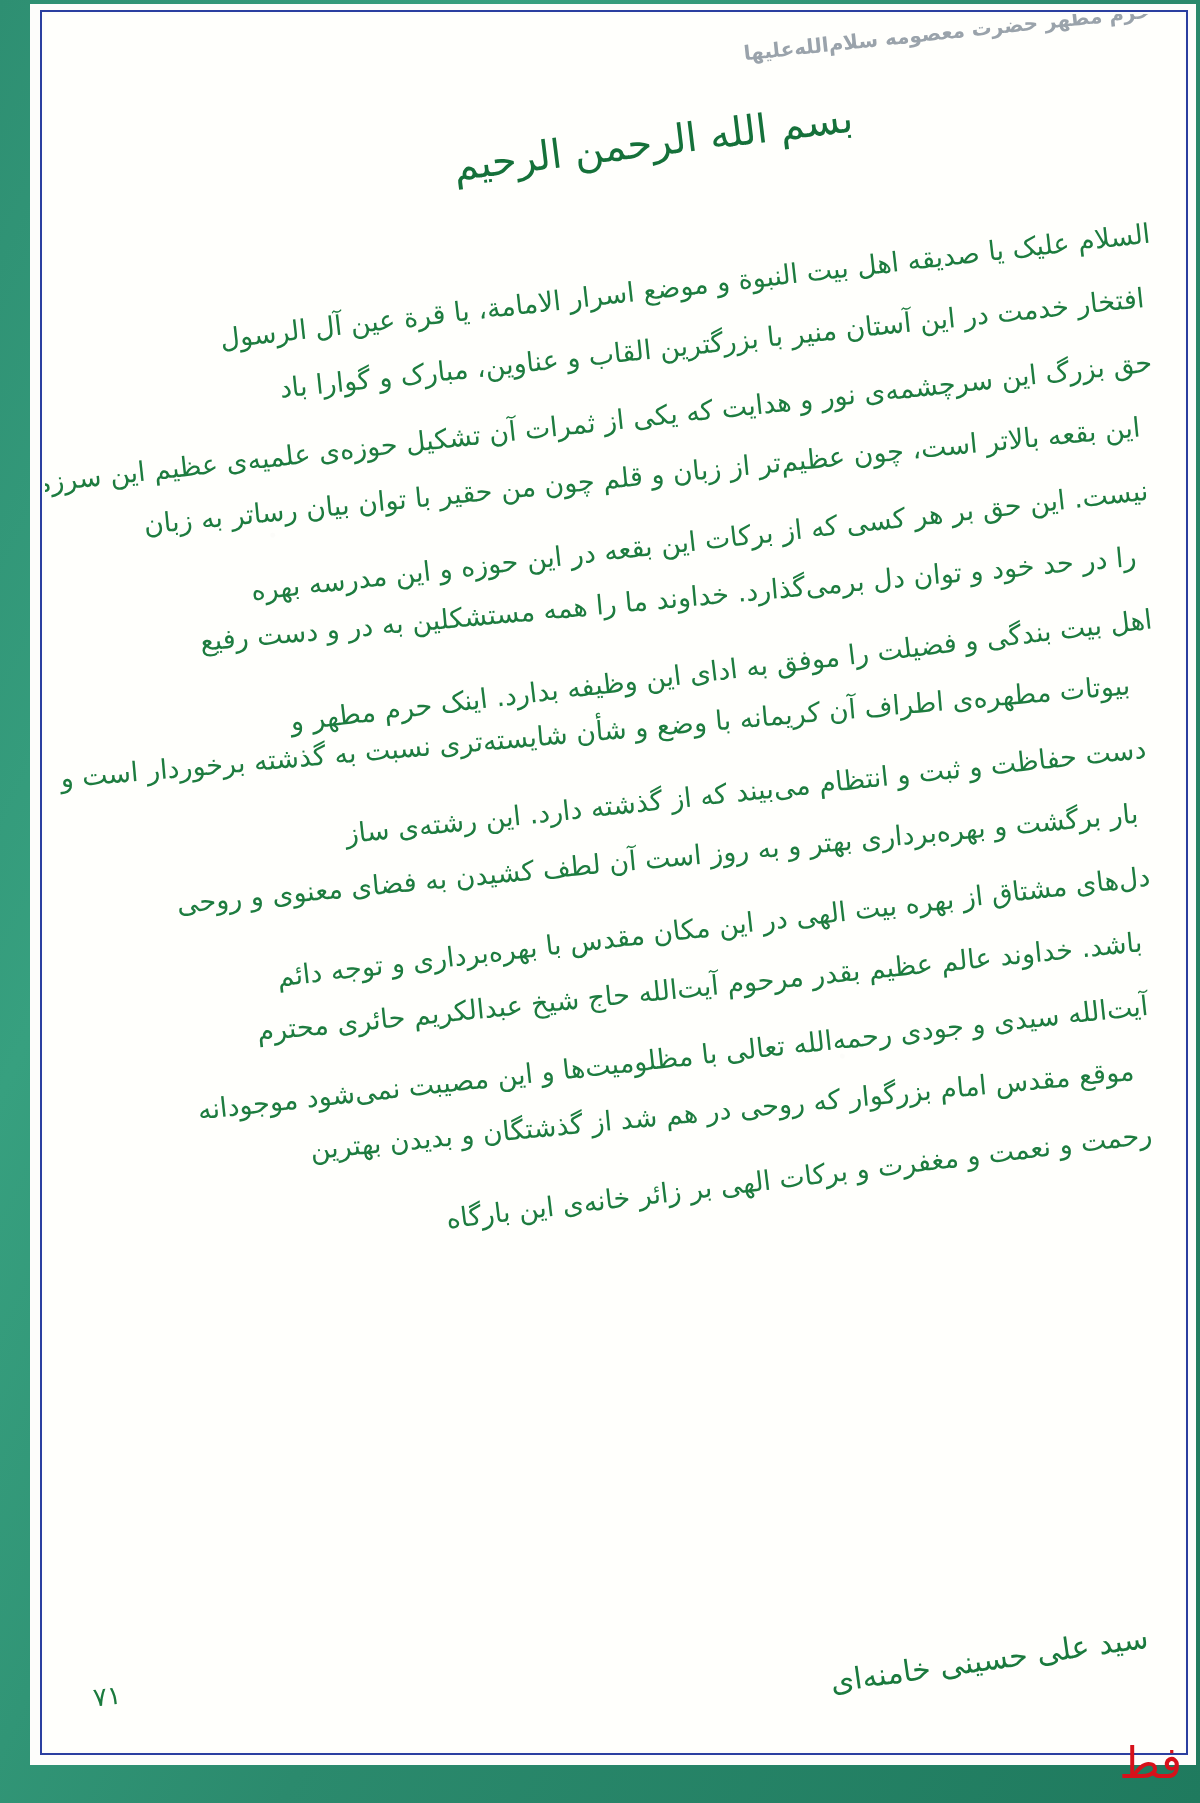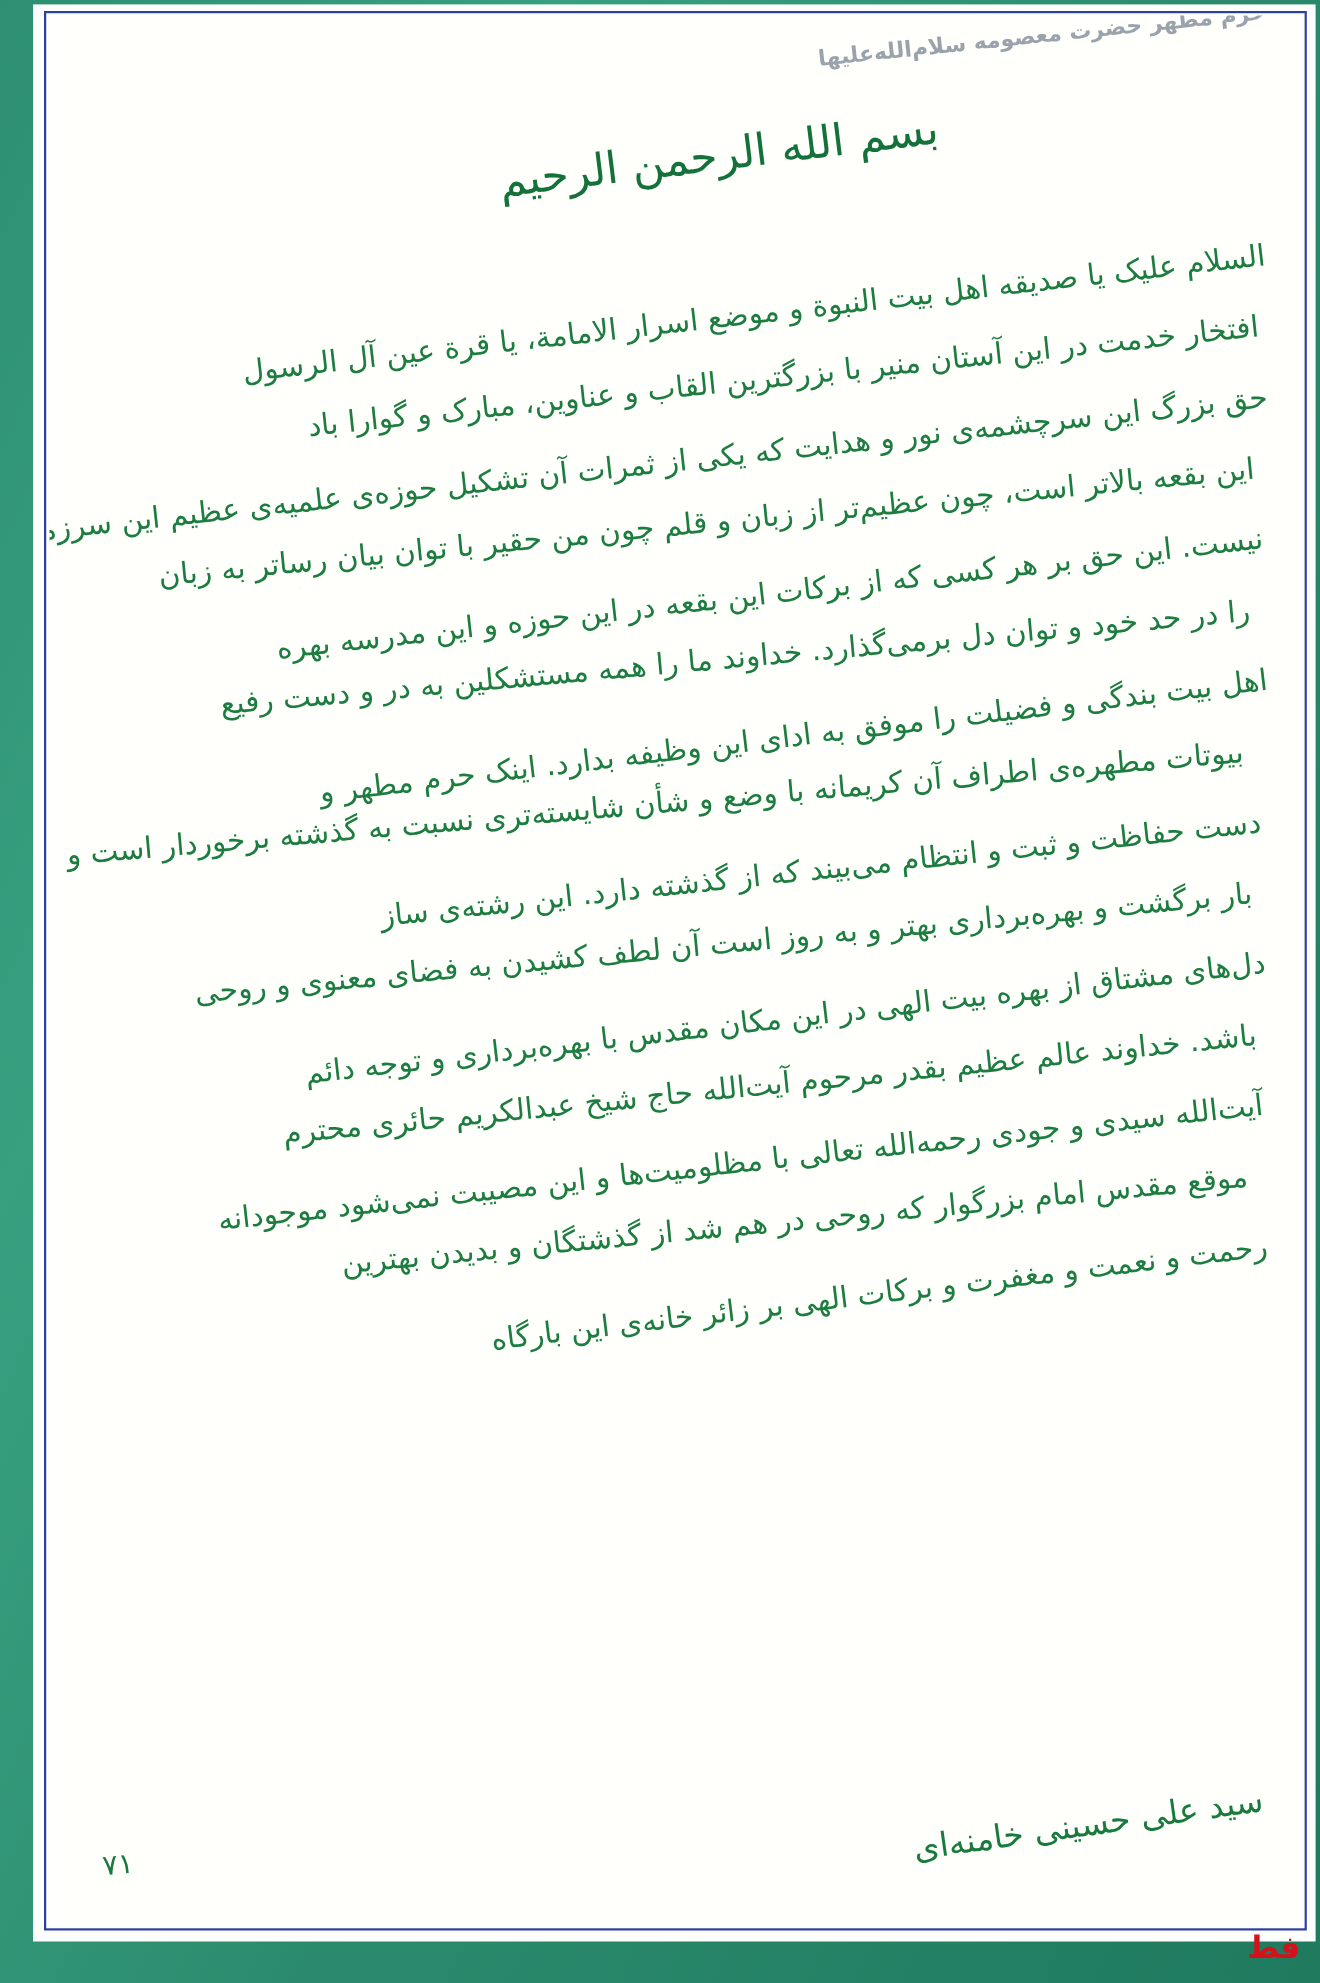--- a/index.html
+++ b/index.html
@@ -133,22 +133,22 @@
     color: #1a7a3d;
     font-size: 26px;
     transform: rotate(-6deg);
   }
   
   .logo {
     position: absolute;
     bottom: 18px;
     right: 18px;
     color: #d6111a;
-    font-size: 28px;
-    font-weight: bold;
+    font-size: 44px;
+    font-weight: normal;
     line-height: 1;
     direction: rtl;
     letter-spacing: -2px;
   }
   
   .texture {
     position: absolute;
     inset: 0;
     background:
       radial-gradient(circle at 20% 30%, rgba(0,0,0,0.012) 0 2px, transparent 3px),

